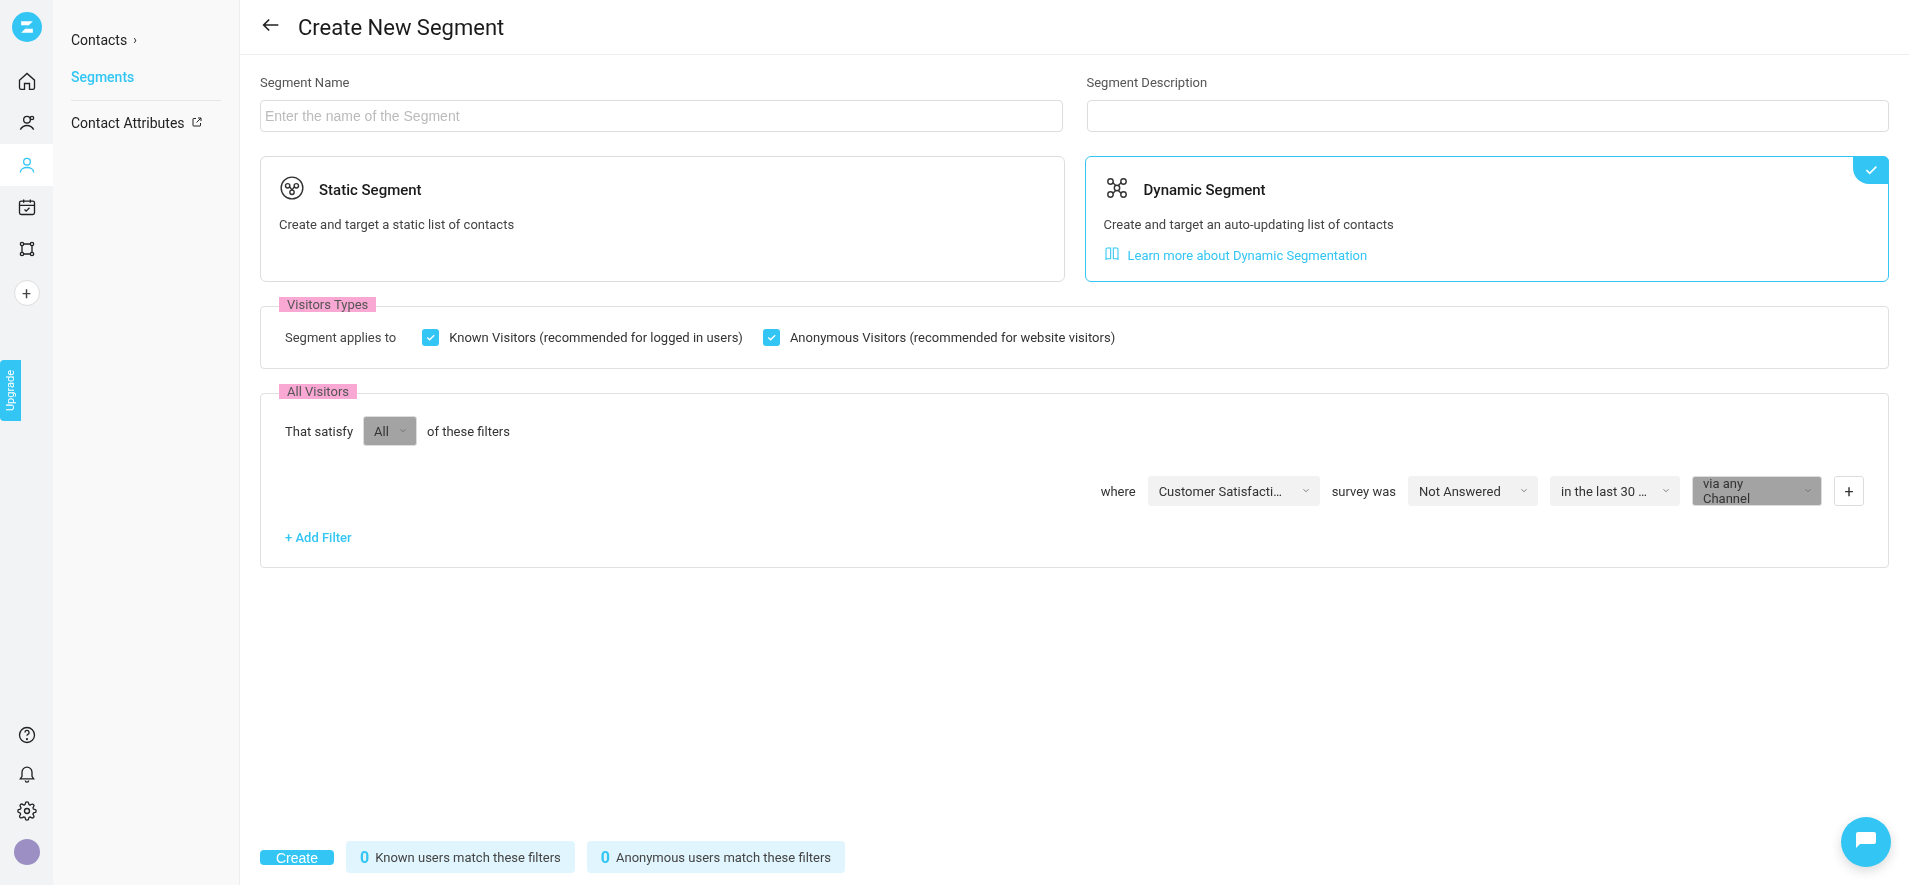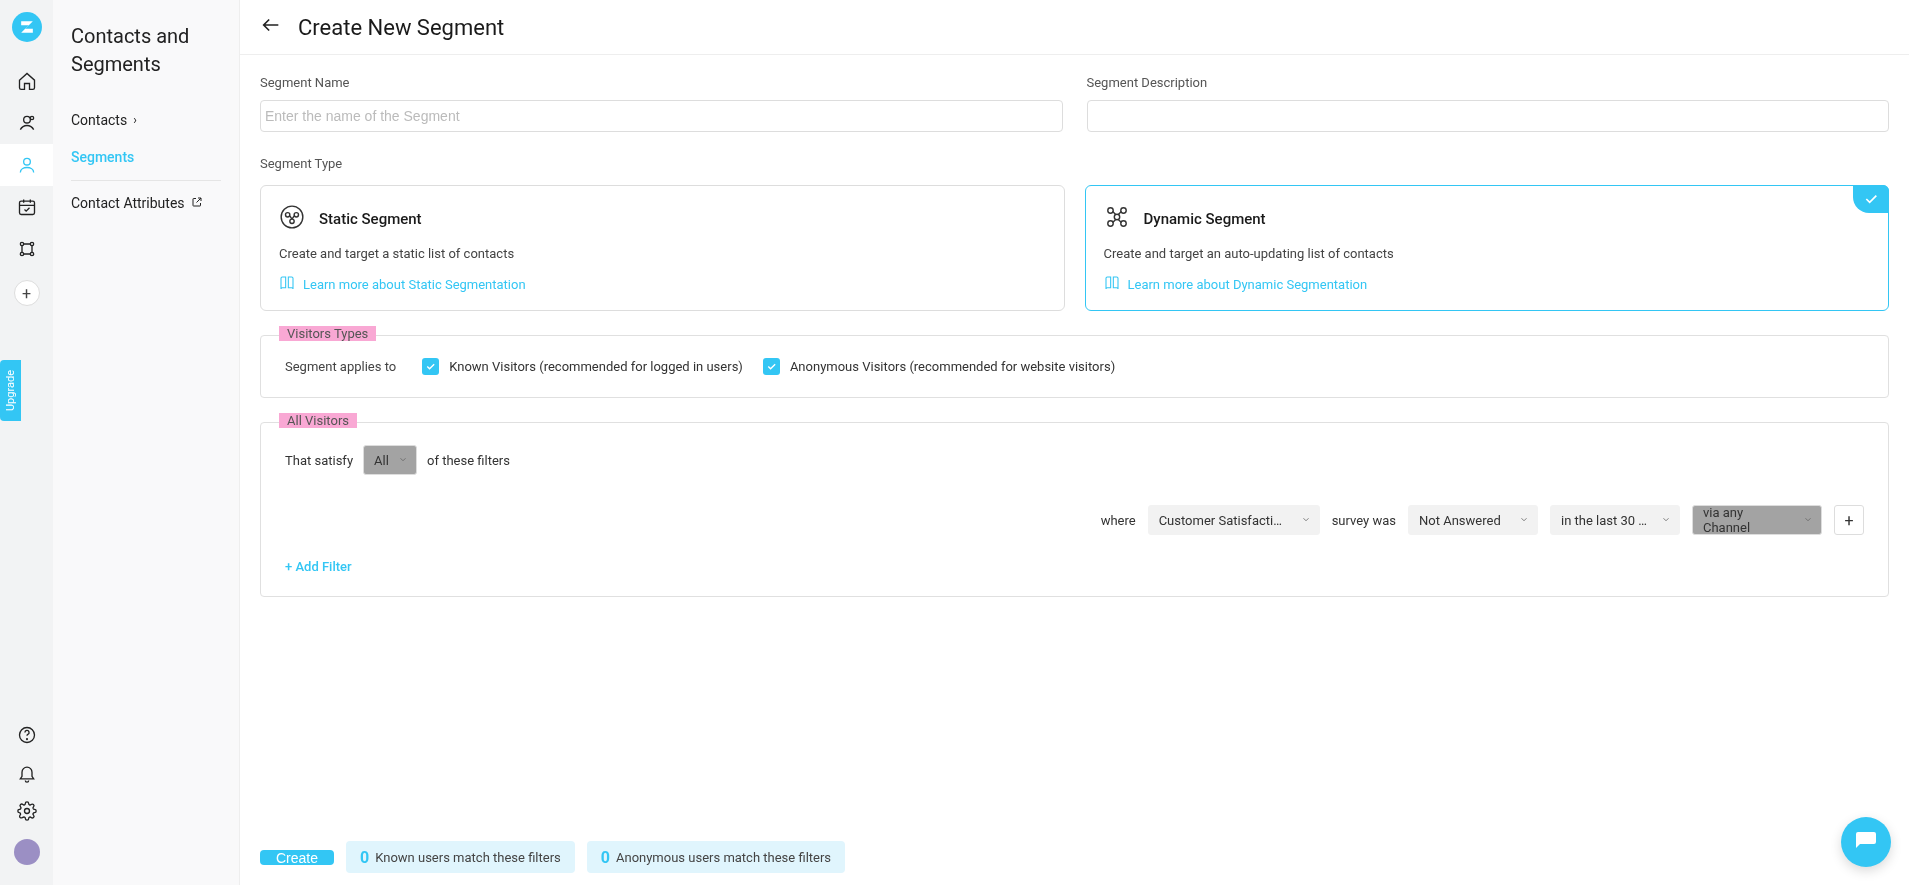--- a/index.html
+++ b/index.html
@@ -162,21 +162,20 @@
         <svg viewBox="0 0 24 24" fill="none" stroke="currentColor" stroke-width="1.6">
             <circle cx="12" cy="12" r="3"></circle>
             <path d="M19.4 15a1.7 1.7 0 0 0 .34 1.87l.06.06a2 2 0 1 1-2.83 2.83l-.06-.06a1.7 1.7 0 0 0-1.87-.34 1.7 1.7 0 0 0-1 1.56V21a2 2 0 1 1-4 0v-.09a1.7 1.7 0 0 0-1-1.56 1.7 1.7 0 0 0-1.87.34l-.6.06a2 2 0 1 1-2.83-2.83l.06-.06a1.7 1.7 0 0 0 .34-1.87 1.7 1.7 0 0 0-1.56-1H3a2 2 0 1 1 0-4h.09a1.7 1.7 0 0 0 1.56-1 1.7 1.7 0 0 0-.34-1.87l-.06-.06a2 2 0 1 1 2.83-2.83l.06.06a1.7 1.7 0 0 0 1.87.34H9a1.7 1.7 0 0 0 1-1.56V3a2 2 0 1 1 4 0v.09a1.7 1.7 0 0 0 1 1.56 1.7 1.7 0 0 0 1.87-.34l.06-.06a2 2 0 1 1 2.83 2.83l-.06.06a1.7 1.7 0 0 0-.34 1.87V9a1.7 1.7 0 0 0 1.56 1H21a2 2 0 1 1 0 4h-.09a1.7 1.7 0 0 0-1.56 1z"></path>
           </svg>
       </div>
       <div class="avatar"></div>
     </div>
   </div>
 
   <div class="sidebar">
-    <div class="sidebar-title">Contacts and Segments</div>
     <div class="sidebar-item">
       <span>Contacts</span>
       <span class="chev">›</span>
     </div>
     <div class="sidebar-item selected">
       <span>Segments</span>
     </div>
     <div class="sidebar-sep"></div>
     <div class="sidebar-item">
       <span>Contact Attributes</span>
@@ -204,45 +203,36 @@
         <div class="form-col">
           <div class="form-label">Segment Name</div>
           <input class="text-input" type="text" placeholder="Enter the name of the Segment" style="">
         </div>
         <div class="form-col">
           <div class="form-label">Segment Description</div>
           <input class="text-input" type="text" style="">
         </div>
       </div>
 
-      <div class="section-label">Segment Type</div>
 
       <div class="type-cards">
         <div class="type-card">
           <div class="type-card-head">
             <span class="type-card-icon">
               <svg viewBox="0 0 24 24" fill="none" stroke="currentColor" stroke-width="1.3">
                   <circle cx="12" cy="12" r="10"></circle>
                   <circle cx="8" cy="10" r="2"></circle>
                   <circle cx="16" cy="10" r="2"></circle>
                   <circle cx="12" cy="16" r="2"></circle>
                   <path d="M10 11l2 3M14 11l-2 3"></path>
                 </svg>
             </span>
             <span class="type-card-title">Static Segment</span>
           </div>
           <div class="type-card-desc">Create and target a static list of contacts</div>
-          <div class="type-card-link">
-            <span>
-              <svg viewBox="0 0 24 24" fill="none" stroke="currentColor" stroke-width="1.6">
-                  <path d="M3 5a2 2 0 0 1 2-2h5v16H5a2 2 0 0 0-2 2zM21 5a2 2 0 0 0-2-2h-5v16h5a2 2 0 0 1 2 2z"></path>
-                </svg>
-            </span>
-            <span>Learn more about Static Segmentation</span>
-          </div>
         </div>
 
         <div class="type-card selected">
           <div class="type-card-check">
             <svg viewBox="0 0 24 24" fill="none" stroke="currentColor" stroke-width="2.5">
                 <path d="M5 12l5 5L20 7"></path>
               </svg>
           </div>
           <div class="type-card-head">
             <span class="type-card-icon">

